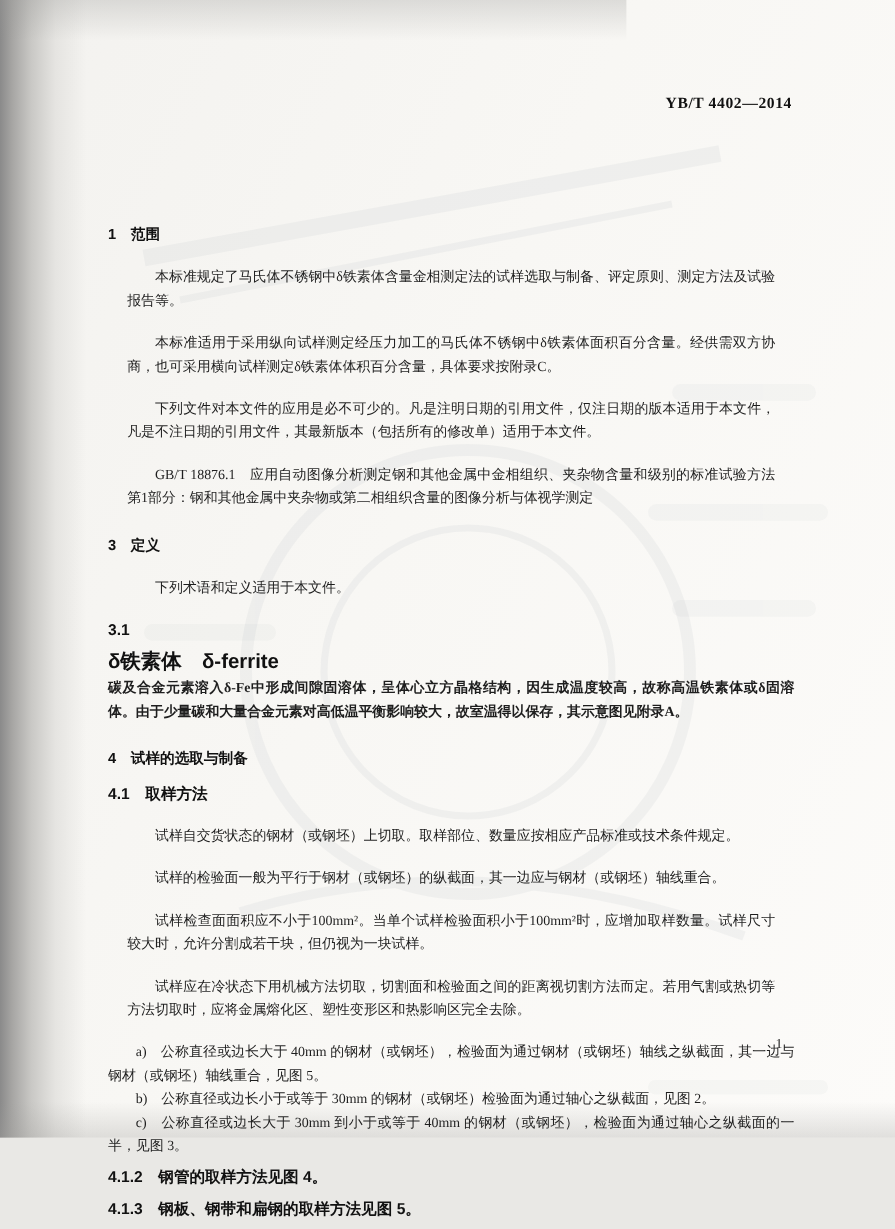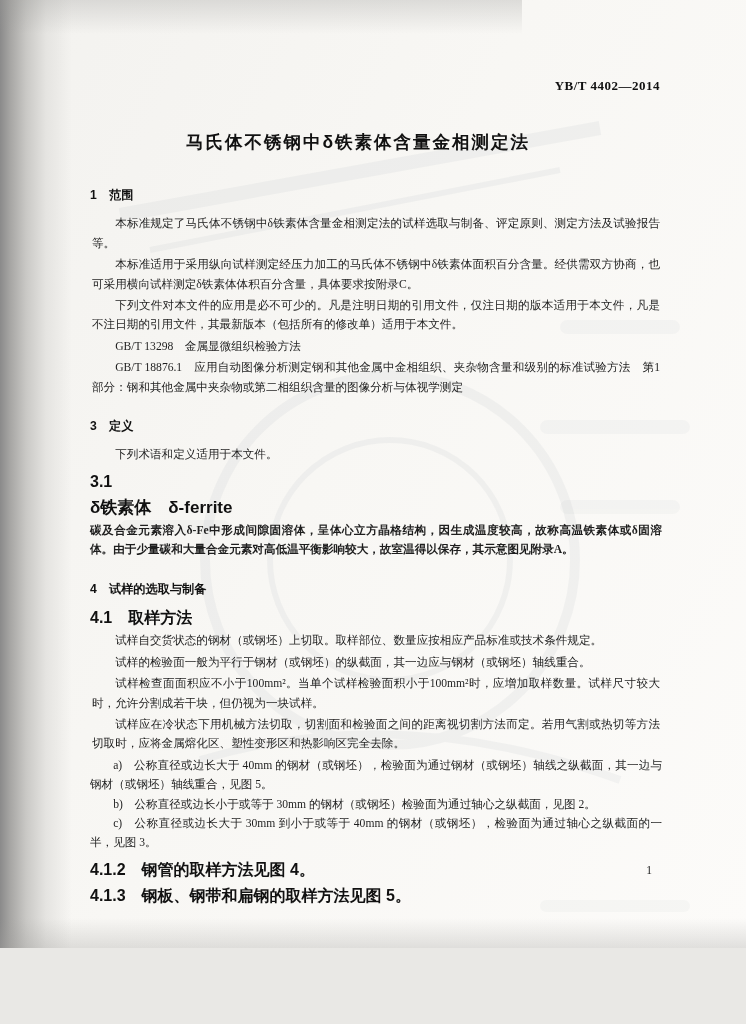--- a/index.html
+++ b/index.html
@@ -42,29 +42,29 @@
     font-size:11.6px;line-height:19.4px;text-align:justify;
   }
   .sec-heading{
     font-family:"Liberation Sans","DejaVu Sans",sans-serif;
     font-weight:bold;font-size:12.2px;color:#111;
     margin:20px 0 9px;
   }
   .sec-heading:first-child{margin-top:0;}
   .sub-heading{
     font-family:"Liberation Sans","DejaVu Sans",sans-serif;
-    font-weight:bold;font-size:16px;color:#111;
+    font-weight:bold;font-size:13px;color:#111;
     margin:7px 0 4px;
   }
   .term{
     font-family:"Liberation Sans","DejaVu Sans",sans-serif;
     font-weight:bold;font-size:17px;color:#111;
     margin:7px 0 3px;
   }
-  .para{text-indent:2em;margin:2px;}
+  .para{text-indent:2em;margin:16px;}
   .para-flush{text-indent:0;margin:0;font-weight:bold;}
   .list-item{text-indent:2em;margin:0;}
   .page-number{
     position:absolute;bottom:72px;right:94px;
     font-size:11.5px;color:#222;
   }
 </style>
 </head>
 <body>
 
@@ -86,29 +86,27 @@
       <rect x="560" y="320" width="120" height="14" rx="7"></rect>
       <rect x="540" y="420" width="150" height="14" rx="7"></rect>
       <rect x="560" y="500" width="120" height="14" rx="7"></rect>
       <rect x="120" y="520" width="110" height="14" rx="7"></rect>
       <rect x="540" y="900" width="150" height="12" rx="6"></rect>
     </g>
   </svg>
 
   <div class="header-right">YB/T 4402—2014</div>
 
-  <h1 class="title">马氏体不锈钢中δ铁素体含量金相测定法</h1>
 
   <div class="doc-body">
     <div class="sec-heading">1　范围</div>
     <p class="para">本标准规定了马氏体不锈钢中δ铁素体含量金相测定法的试样选取与制备、评定原则、测定方法及试验报告等。</p>
     <p class="para">本标准适用于采用纵向试样测定经压力加工的马氏体不锈钢中δ铁素体面积百分含量。经供需双方协商，也可采用横向试样测定δ铁素体体积百分含量，具体要求按附录C。</p>
 
     <p class="para">下列文件对本文件的应用是必不可少的。凡是注明日期的引用文件，仅注日期的版本适用于本文件，凡是不注日期的引用文件，其最新版本（包括所有的修改单）适用于本文件。</p>
-    <p class="para">GB/T 13298　金属显微组织检验方法</p>
     <p class="para">GB/T 18876.1　应用自动图像分析测定钢和其他金属中金相组织、夹杂物含量和级别的标准试验方法　第1部分：钢和其他金属中夹杂物或第二相组织含量的图像分析与体视学测定</p>
 
     <div class="sec-heading">3　定义</div>
     <p class="para">下列术语和定义适用于本文件。</p>
     <div class="sub-heading">3.1</div>
     <div class="term">δ铁素体　δ-ferrite</div>
     <p class="para-flush">碳及合金元素溶入δ-Fe中形成间隙固溶体，呈体心立方晶格结构，因生成温度较高，故称高温铁素体或δ固溶体。由于少量碳和大量合金元素对高低温平衡影响较大，故室温得以保存，其示意图见附录A。</p>
 
     <div class="sec-heading">4　试样的选取与制备</div>
     <div class="sub-heading">4.1　取样方法</div>

